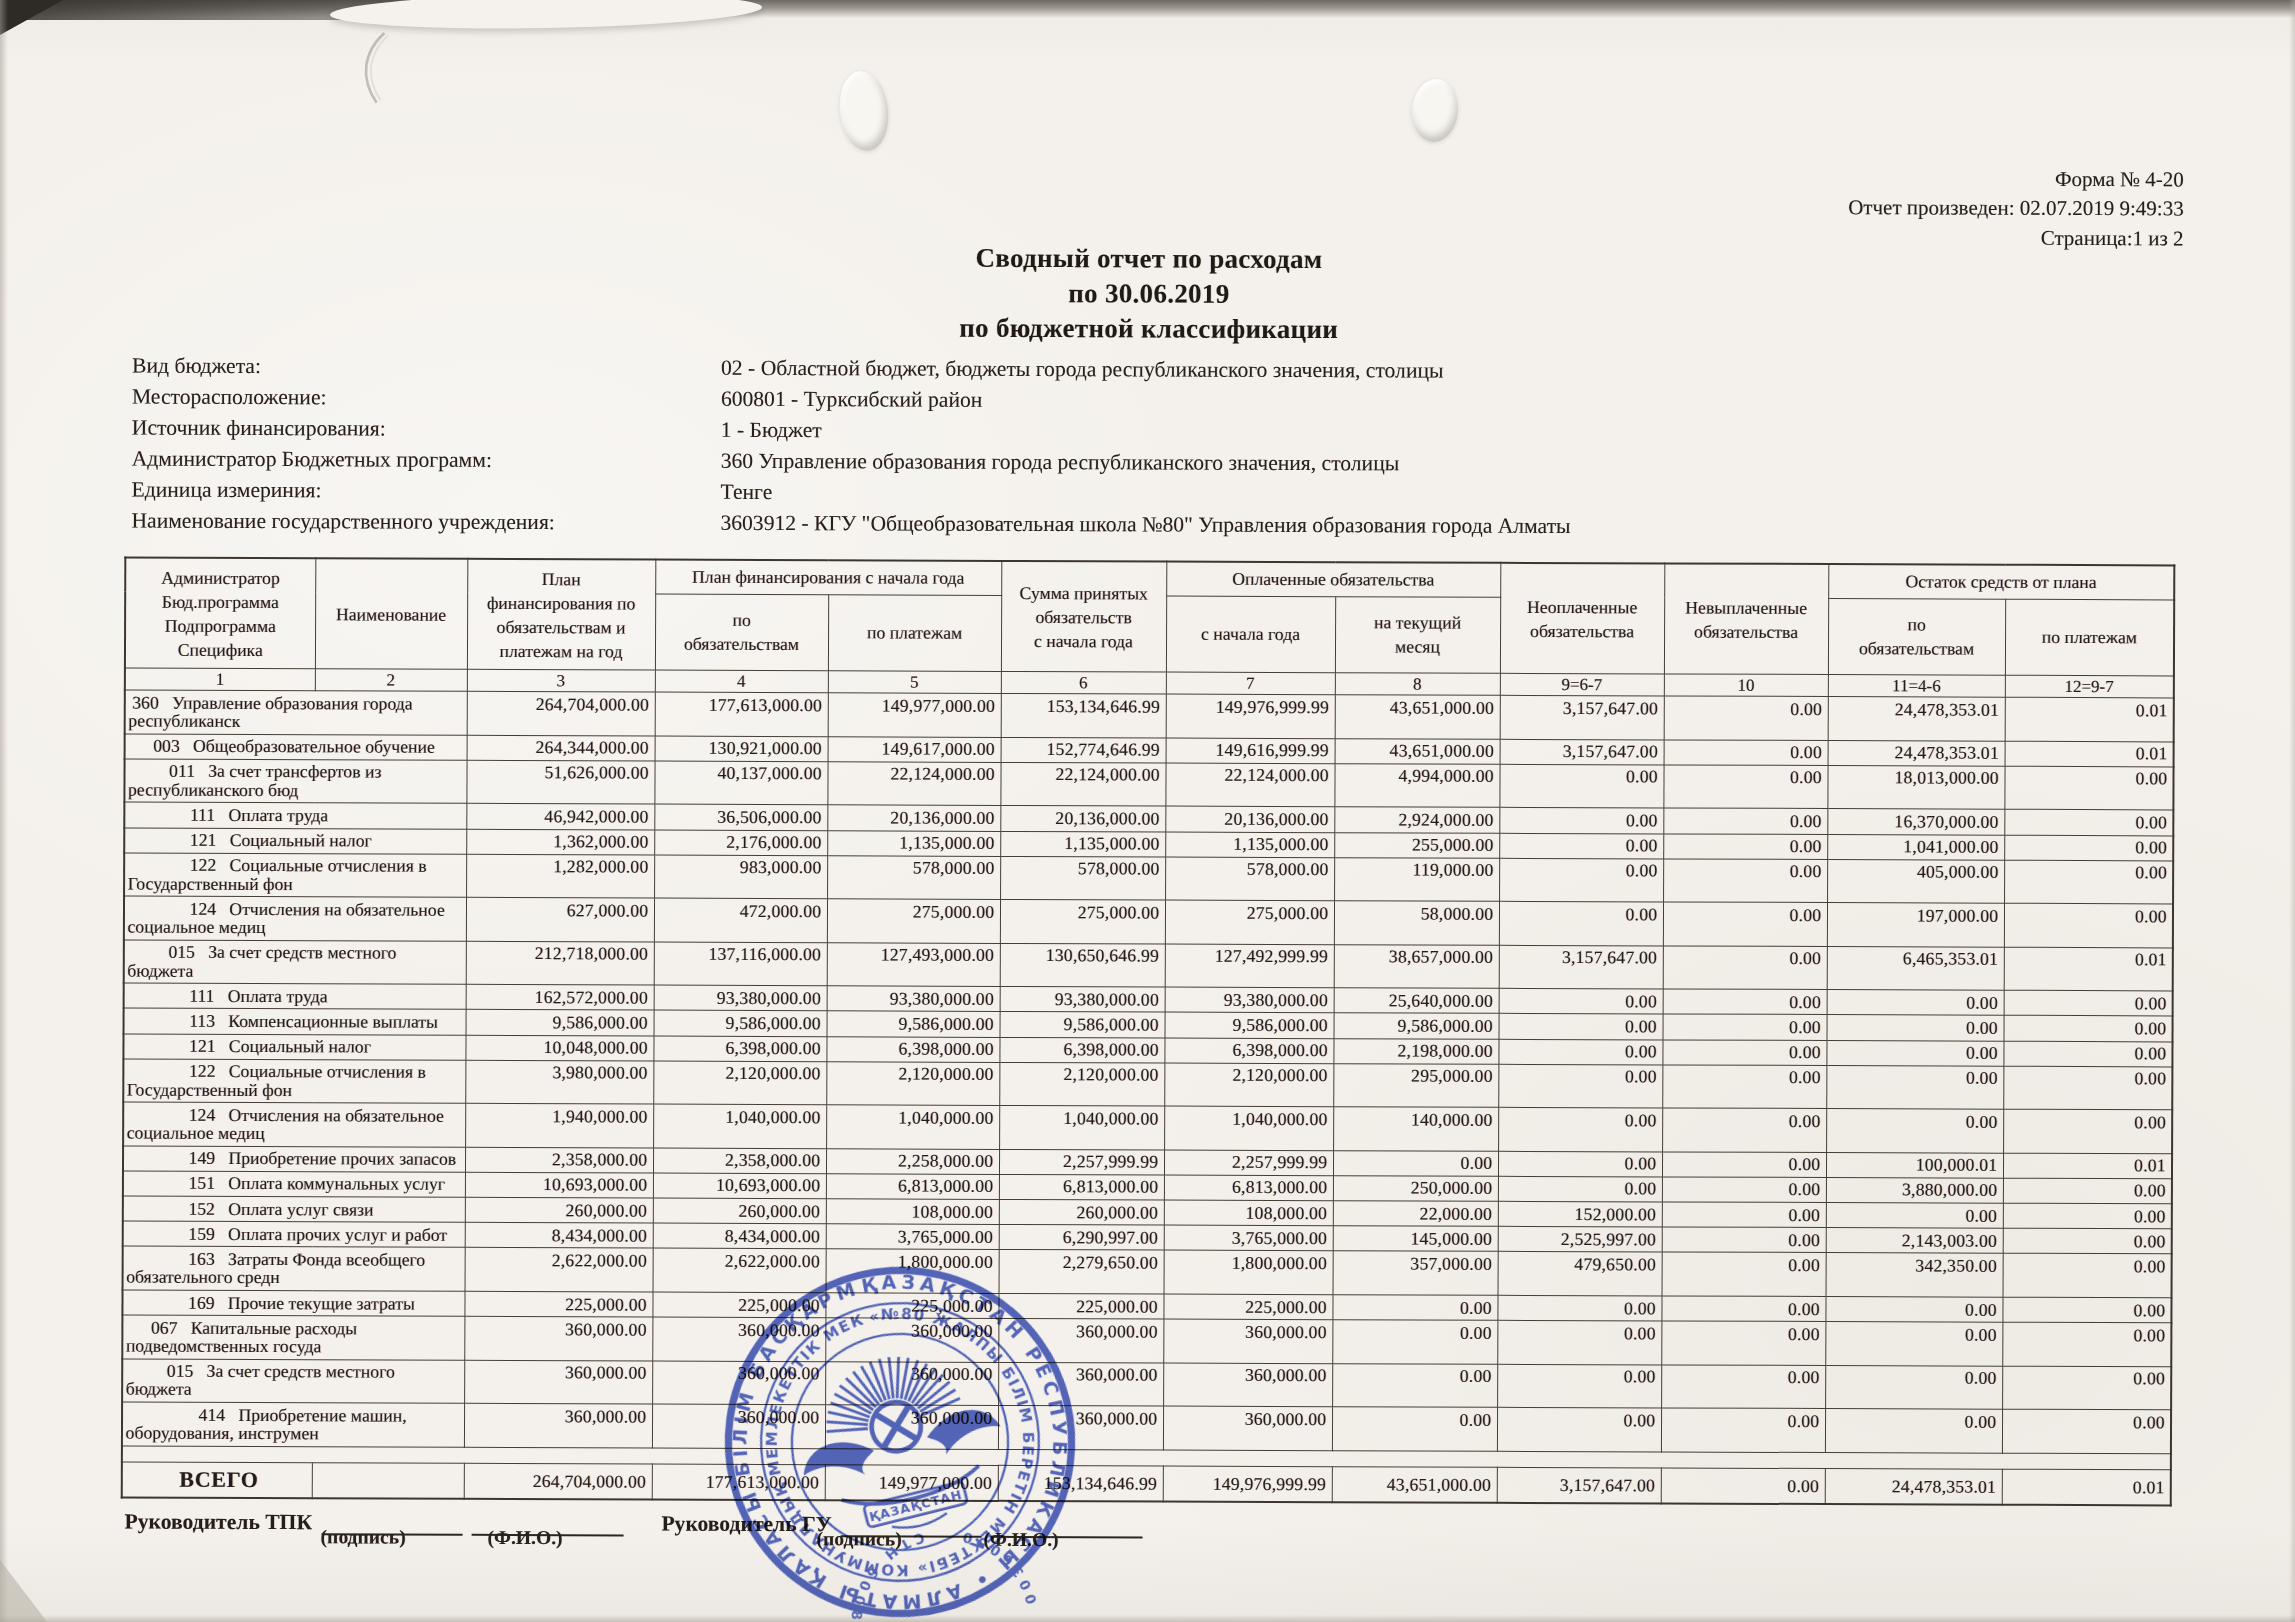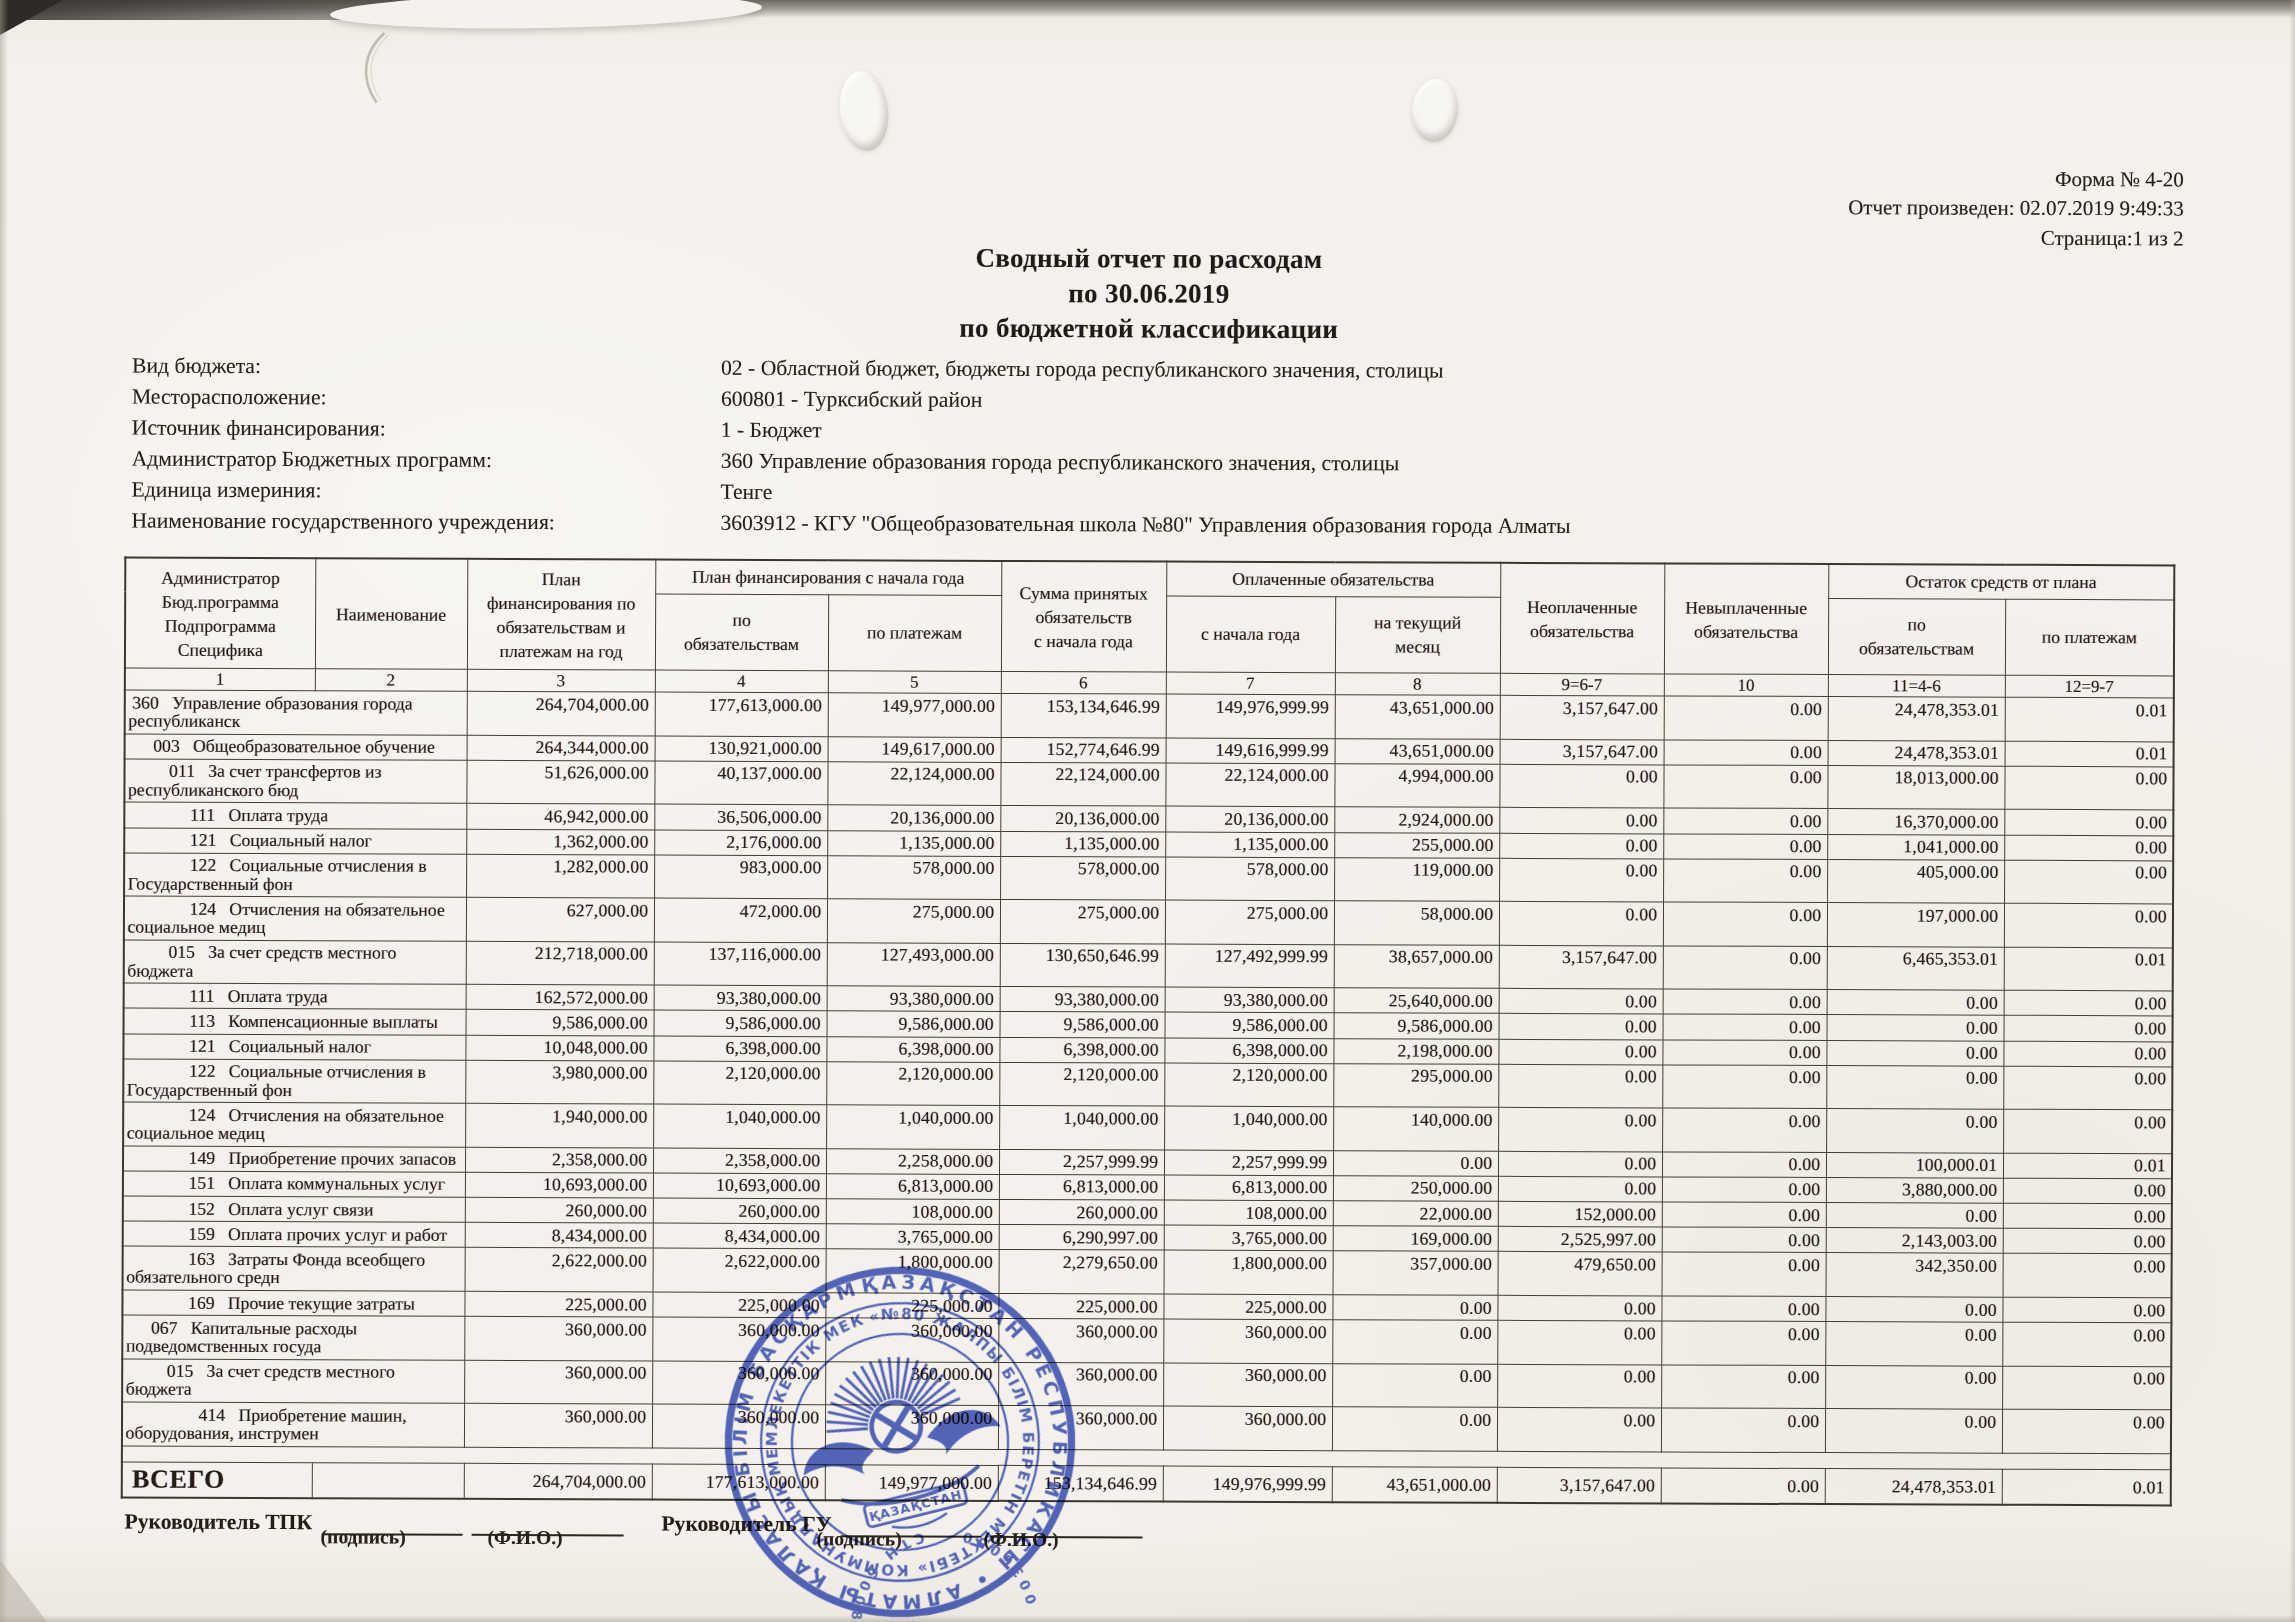--- a/index.html
+++ b/index.html
@@ -42,21 +42,21 @@
   tbody td{vertical-align:top;padding:2.6px 5.2px 3.3px;line-height:18.3px;}
   td.name{padding-left:2.6px;padding-right:3.9px;}
   td.num{text-align:right;letter-spacing:0.2px;white-space:nowrap;}
   .lvl0{text-indent:3.9px;}
   .lvl1{text-indent:25px;}
   .lvl2{text-indent:41px;}
   .lvl3{text-indent:62px;}
   .lvl4{text-indent:73px;}
   tr.spacer td{height:15.7px;padding:0;}
   tr.total-row td{height:31px;vertical-align:middle;padding-top:1.3px;padding-bottom:1.3px;}
-  td.total-label{font-weight:bold;font-size:26px;letter-spacing:0.7px;padding-left:9.2px;}
+  td.total-label{font-weight:bold;font-size:22px;letter-spacing:0.7px;padding-left:9.2px;text-align:center;}
 
   
   .footer{position:absolute;top:1493px;left:128px;width:1178px;display:flex;align-items:flex-end;
           font-size:21.6px;font-weight:bold;color:#241e16;
           text-shadow:0.5px 0 rgba(140,60,30,.18),-0.5px 0 rgba(40,60,140,.15);}
   .sig-line{display:inline-block;width:141px;height:25px;border-bottom:2px solid #2c2620;margin-left:9.2px;}
   .sig-line.w2{width:152px;}
   .sig-title.gu{margin-left:38px;margin-top:20px;}
   .footer-caps{position:absolute;top:1529px;left:128px;width:1112px;height:33px;font-size:19.6px;font-weight:bold;
                color:#28221a;text-shadow:0.5px 0 rgba(140,60,30,.16),-0.5px 0 rgba(40,60,140,.14);}
@@ -412,21 +412,21 @@
             <td class="num">0.00</td>
             <td class="num">0.00</td>
           </tr>
           <tr>
             <td class="name lvl3" colspan="2">159  Оплата прочих услуг и работ</td>
             <td class="num">8,434,000.00</td>
             <td class="num">8,434,000.00</td>
             <td class="num">3,765,000.00</td>
             <td class="num">6,290,997.00</td>
             <td class="num">3,765,000.00</td>
-            <td class="num">169,000.00</td>
+            <td class="num">145,000.00</td>
             <td class="num">2,525,997.00</td>
             <td class="num">0.00</td>
             <td class="num">2,143,003.00</td>
             <td class="num">0.00</td>
           </tr>
           <tr>
             <td class="name lvl3" colspan="2">163  Затраты Фонда всеобщего обязательного средн</td>
             <td class="num">2,622,000.00</td>
             <td class="num">2,622,000.00</td>
             <td class="num">1,800,000.00</td>

